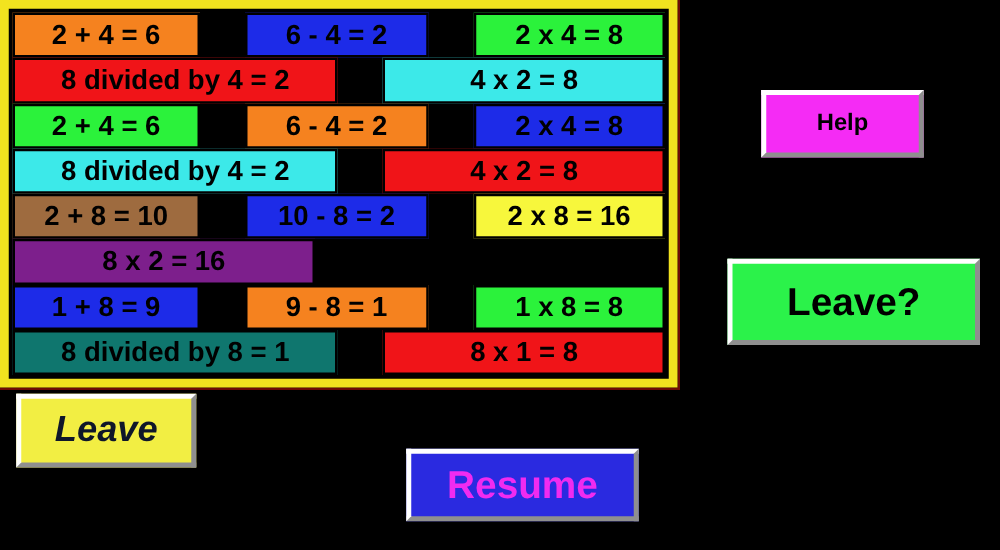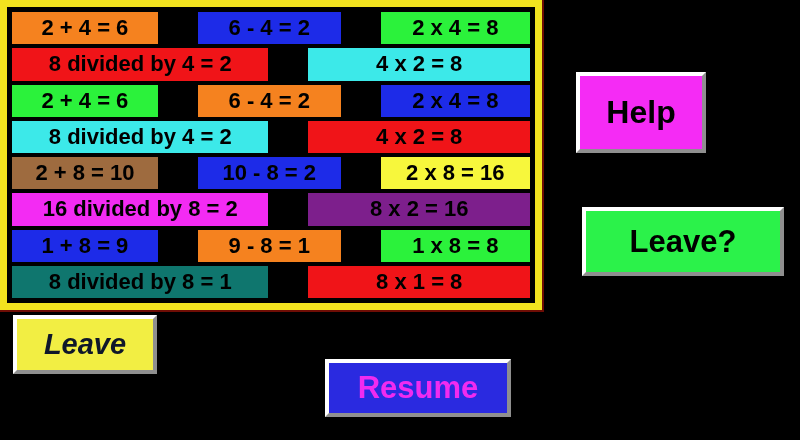--- a/index.html
+++ b/index.html
@@ -25,21 +25,21 @@
   }
   
   .btn {
     position:absolute; box-sizing:border-box;
     border-style:solid; border-width:4px;
     border-color:#ffffff #8f8f8f #8f8f8f #ffffff;
     display:flex; align-items:center; justify-content:center;
     font-family:"Liberation Sans", sans-serif; font-weight:bold;
     cursor:pointer; padding:0;
   }
-  #help   { left:576px; top:72px;  width:130px; height:81px; font-size:32px; }
+  #help   { left:609px; top:72px;  width:130px; height:54px; font-size:19px; }
   #sound  { left:582px; top:207px; width:202px; height:69px; font-size:31px; }
   #leave  { left:13px;  top:315px; width:144px; height:59px; font-size:29px; font-style:italic; }
   #resume { left:325px; top:359px; width:186px; height:58px; font-size:31px; }
 </style>
 </head>
 <body>
 
 <div class="stage">
 
   <div class="board" id="board">
@@ -60,21 +60,20 @@
       <div class="row">
         <div class="cell" style="width: 53.6%; background-color: rgb(60, 233, 233);">8 divided by 4 = 2</div>
         <div class="cell" style="width: 46.4%; background-color: rgb(240, 20, 24);">4 x 2 = 8</div>
       </div>
       <div class="row">
         <div class="cell" style="width: 33.3%; background-color: rgb(158, 107, 63);">2 + 8 = 10</div>
         <div class="cell" style="width: 32.6%; background-color: rgb(29, 43, 232);">10 - 8 = 2</div>
         <div class="cell" style="width: 34.1%; background-color: rgb(247, 247, 60);">2 x 8 = 16</div>
       </div>
       <div class="row">
-        <div class="cell" style="width: 53.6%; background-color: rgb(243, 43, 243);">16 divided by 8 = 2</div>
         <div class="cell" style="width: 46.4%; background-color: rgb(125, 31, 140);">8 x 2 = 16</div>
       </div>
       <div class="row">
         <div class="cell" style="width: 33.3%; background-color: rgb(29, 43, 232);">1 + 8 = 9</div>
         <div class="cell" style="width: 32.6%; background-color: rgb(245, 130, 31);">9 - 8 = 1</div>
         <div class="cell" style="width: 34.1%; background-color: rgb(43, 242, 59);">1 x 8 = 8</div>
       </div>
       <div class="row">
         <div class="cell" style="width: 53.6%; background-color: #0f766e;">8 divided by 8 = 1</div>
         <div class="cell" style="width: 46.4%; background-color: rgb(240, 20, 24); text-align: right;">8 x 1 = 8</div>

